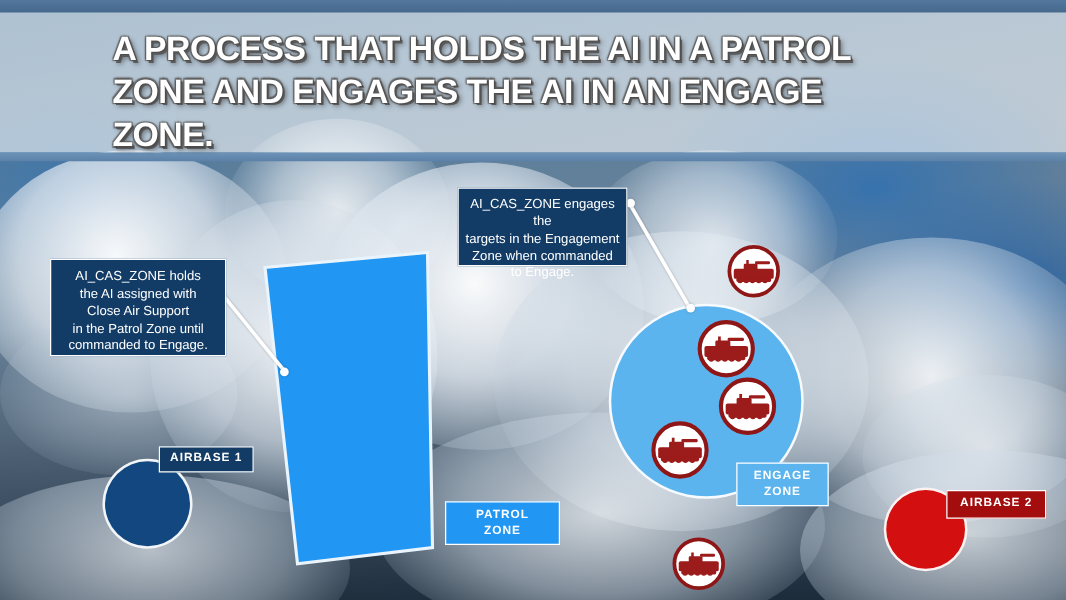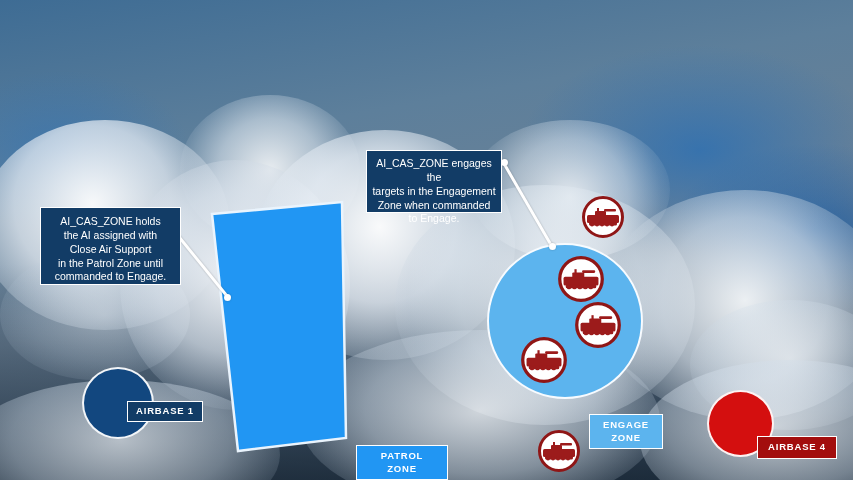--- a/index.html
+++ b/index.html
@@ -172,21 +172,20 @@
     color: #ffffff;
     text-align: center;
     font-size: 9.5px;
     font-weight: bold;
     letter-spacing: 0.8px;
     line-height: 1.35;
     white-space: pre-line;
     display: flex;
     align-items: center;
     justify-content: center;
-    margin-top: 44px;
   }
   #label-airbase-1 { left: 127px; top: 357px; width: 76px; height: 21px; background: #123c66; }
   #label-airbase-4 { left: 757px; top: 392px; width: 80px; height: 23px; background: #a30d0d; }
   #label-patrol-zone { left: 356px; top: 401px; width: 92px; height: 35px; background: #2196f3; }
   #label-engage-zone { left: 589px; top: 370px; width: 74px; height: 35px; background: #5cb4ee; }
 
   
   .target-icon { position: absolute; }
 </style>
 </head>
@@ -302,31 +301,39 @@
         <circle cx="16" cy="16.5" r="2"></circle>
           <circle cx="21" cy="16.5" r="2"></circle>
         <circle cx="26" cy="16.5" r="2"></circle>
         <rect x="9" y="3" width="11" height="5" rx="1"></rect>
         <rect x="18" y="1" width="12" height="2.4" rx="1"></rect>
         <rect x="11" y="0" width="2" height="4"></rect>
       </g>
     </svg>
   </div>
 
+  <div id="header-band">
+    <div id="header-strip-top"></div>
+    <div id="header-overlay"></div>
+    <div id="header-strip-bottom"></div>
+    <div id="page-title">A PROCESS THAT HOLDS THE AI IN A PATROL
+ZONE AND ENGAGES THE AI IN AN ENGAGE
+ZONE.</div>
+  </div>
 
   <div class="callout" id="callout-patrol">AI_CAS_ZONE holds
 the AI assigned with
 Close Air Support
 in the Patrol Zone until
 commanded to Engage.</div>
   <div class="callout" id="callout-engage">AI_CAS_ZONE engages the
 targets in the Engagement
 Zone when commanded
 to Engage.</div>
 
   <div class="tag-label" id="label-airbase-1">AIRBASE 1</div>
-  <div class="tag-label" id="label-airbase-4">AIRBASE 4</div>
+  <div class="tag-label" id="label-airbase-4">AIRBASE 2</div>
   <div class="tag-label" id="label-patrol-zone">PATROL
 ZONE</div>
   <div class="tag-label" id="label-engage-zone">ENGAGE
 ZONE</div>
 
 </div>
 
 </body></html>

